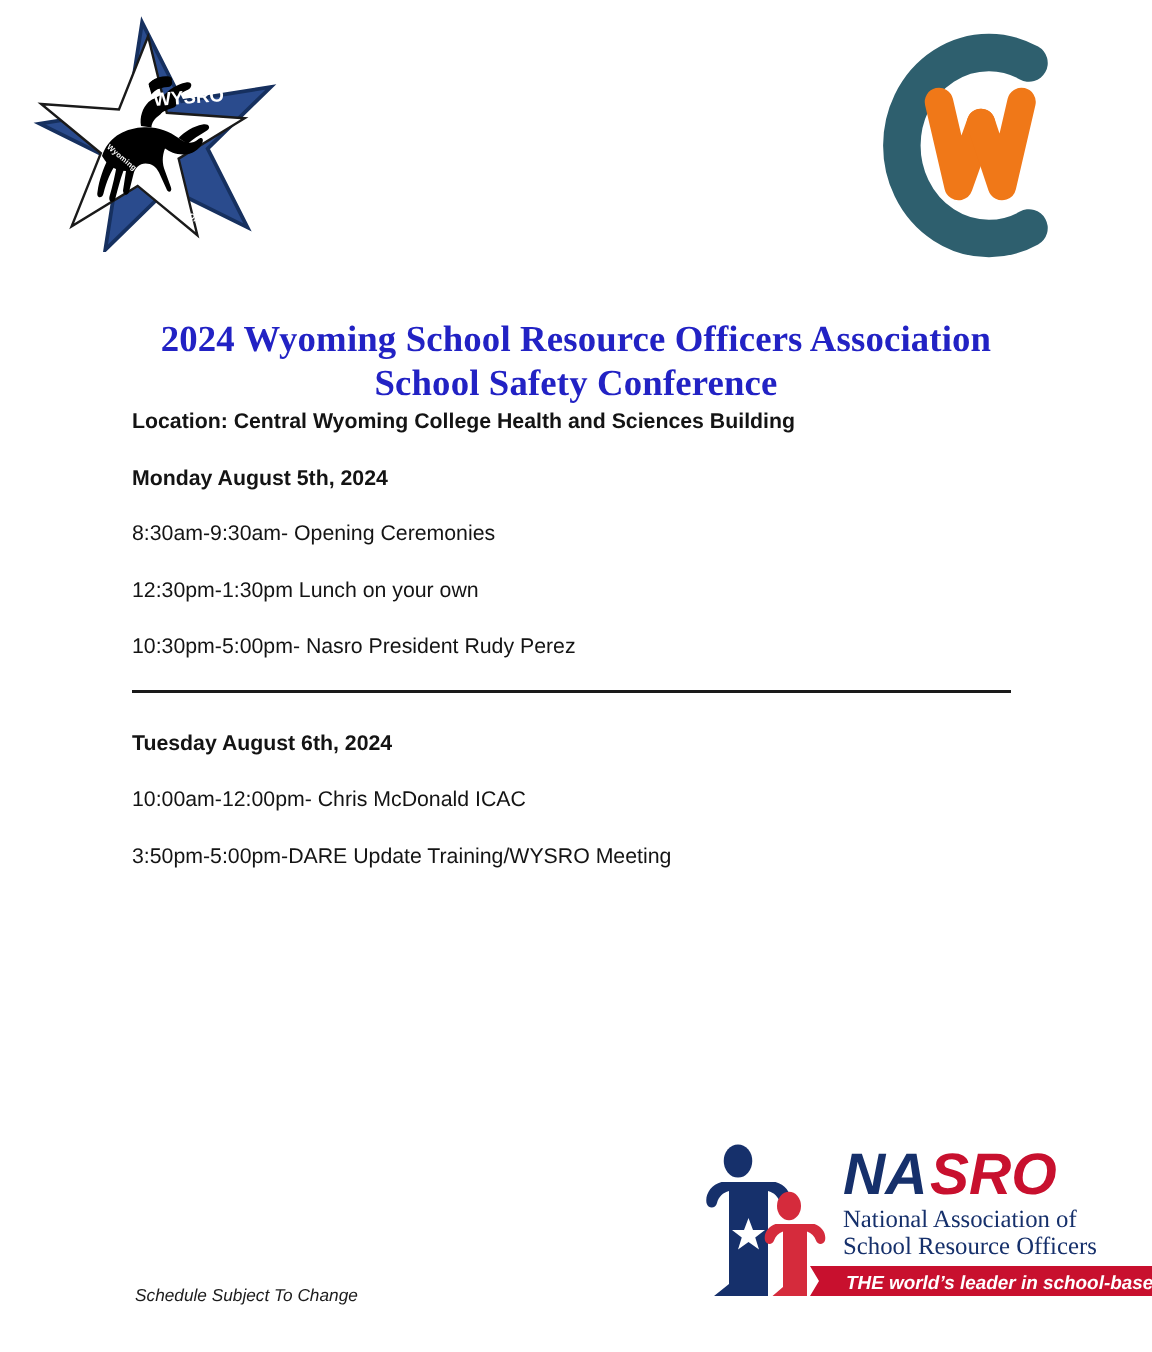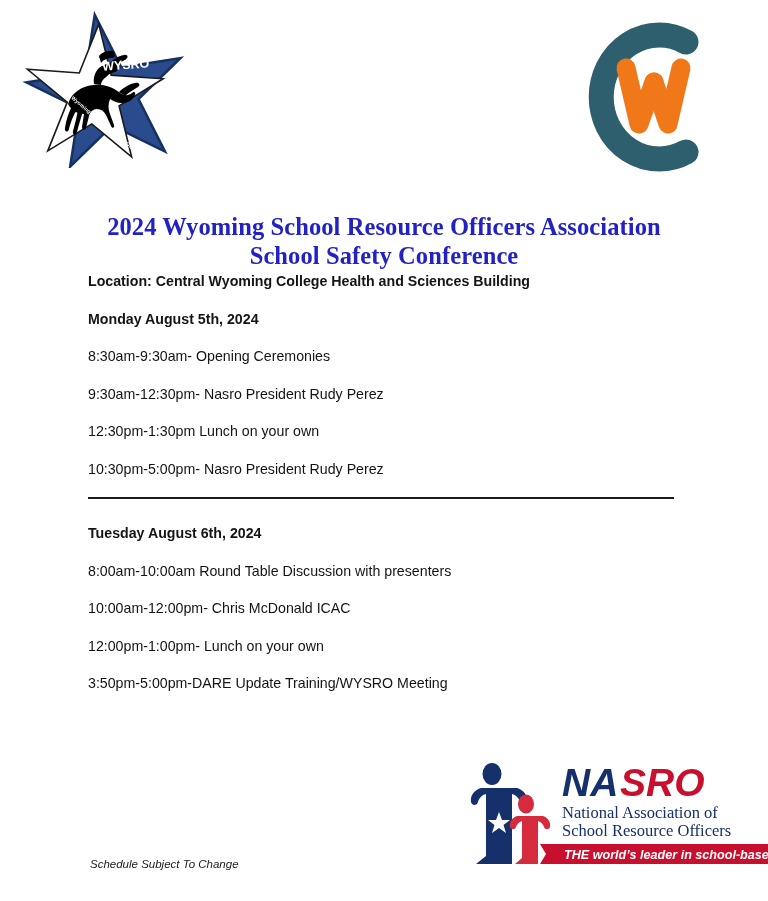--- a/index.html
+++ b/index.html
@@ -165,30 +165,27 @@
   <span class="title-line">2024 Wyoming School Resource Officers Association</span>
   <span class="title-line">School Safety Conference</span>
 </h1>
 
 <div id="schedule-body">
 
   <div class="line bold">Location: Central Wyoming College Health and Sciences Building</div>
 
   <div class="line bold">Monday August 5th, 2024</div>
   <div class="line">8:30am-9:30am- Opening Ceremonies</div>
-  <div class="line">9:30am-12:30pm- Nasro President Rudy Perez</div>
   <div class="line">12:30pm-1:30pm Lunch on your own</div>
   <div class="line">10:30pm-5:00pm- Nasro President Rudy Perez</div>
 
   <div class="divider"></div>
 
   <div class="line bold">Tuesday August 6th, 2024</div>
-  <div class="line">8:00am-10:00am Round Table Discussion with presenters</div>
   <div class="line">10:00am-12:00pm- Chris McDonald ICAC</div>
-  <div class="line">12:00pm-1:00pm- Lunch on your own</div>
   <div class="line">3:50pm-5:00pm-DARE Update Training/WYSRO Meeting</div>
 
 </div>
 
 <div id="footer-note">Schedule Subject To Change</div>
 
 <div id="logo-nasro">
   <svg viewBox="0 0 312 106" width="312" height="106" xmlns="http://www.w3.org/2000/svg">
 
     <g fill="#16306b">

